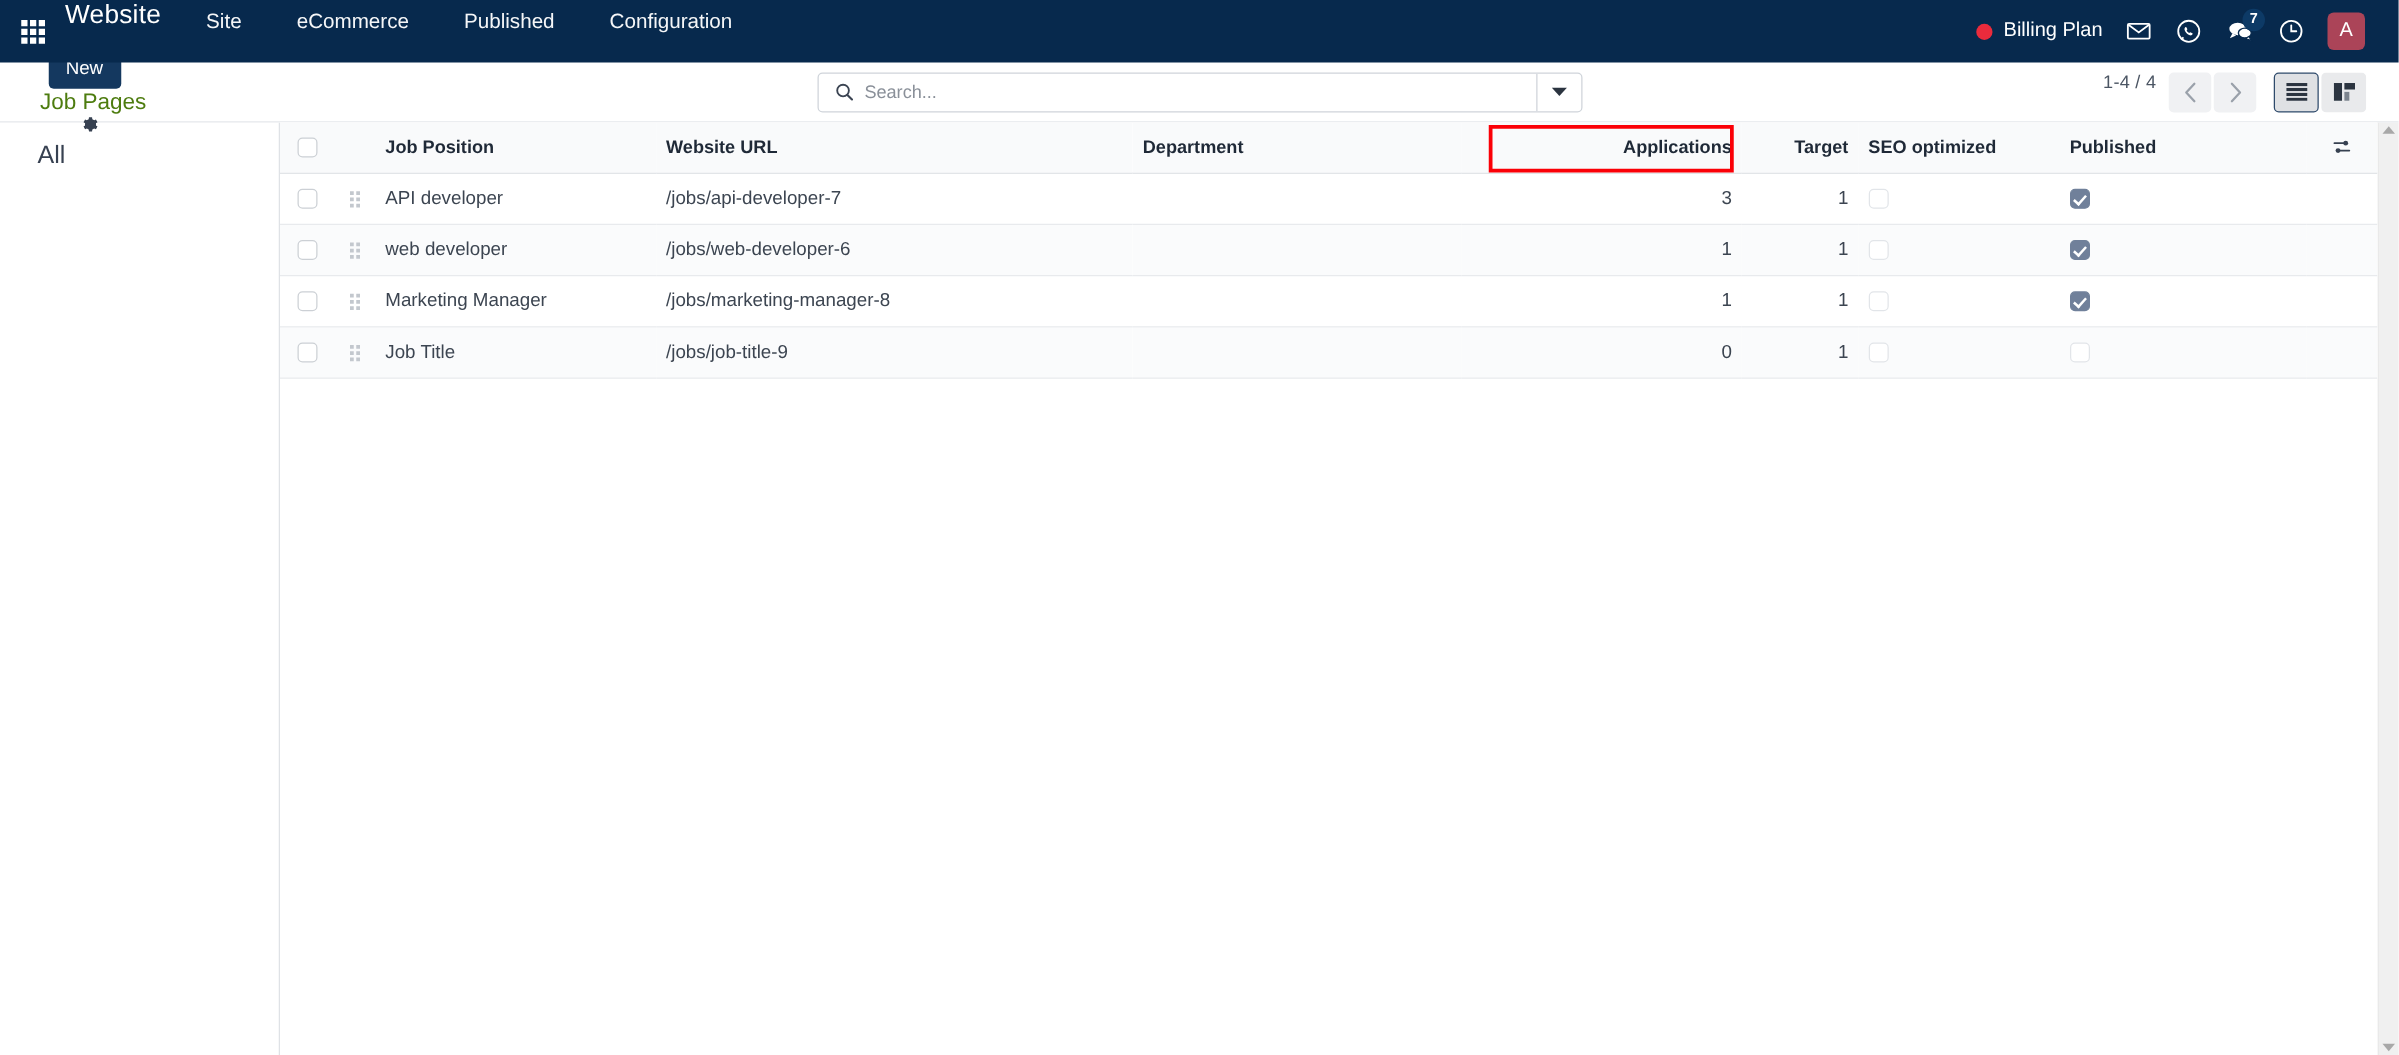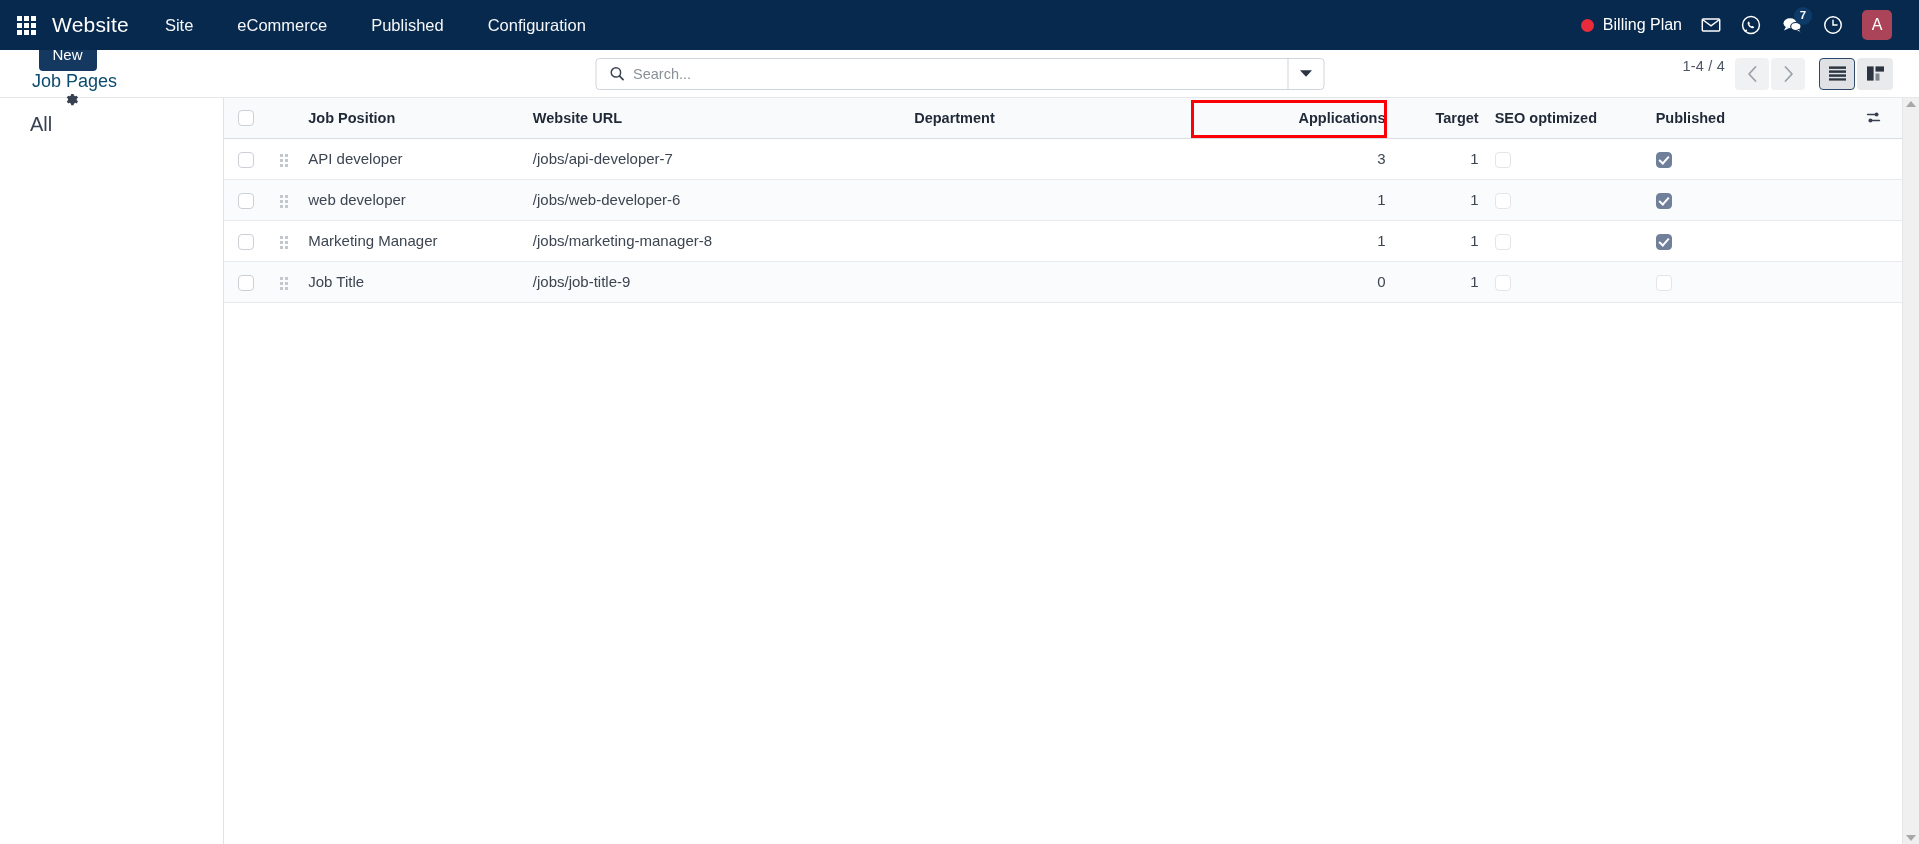--- a/index.html
+++ b/index.html
@@ -12,21 +12,21 @@
     background: #ffffff;
     font-family: "Liberation Sans", sans-serif;
     color: #374151;
   }
 
   
   .navbar {
     height: 50px;
     background: #07294d;
     display: flex;
-    align-items: center;
+    align-items: flex-start;
     padding: 0 12px 0 0;
     color: #ffffff;
     position: relative;
     z-index: 30;
   }
   .apps-menu-btn {
     width: 52px;
     height: 50px;
     display: flex;
     align-items: center;
@@ -139,39 +139,39 @@
     border: none;
     border-radius: 4px;
     font-size: 15px;
     font-family: "Liberation Sans", sans-serif;
     padding: 7px 14px;
     cursor: pointer;
     line-height: 1.1;
   }
   .breadcrumb {
     font-size: 18px;
-    color: #0c4a6e;
+    color: #4d7c0f;
     margin-left: 14px;
     font-weight: 400;
     white-space: nowrap;
   }
   .gear-btn {
     margin-left: 8px;
     cursor: pointer;
     display: flex;
     align-items: center;
     color: #374151;
   }
 
   
   .searchview-wrap {
     position: absolute;
     left: 50%;
     transform: translateX(-50%);
-    width: 729px;
+    width: 612px;
   }
   .searchview {
     display: flex;
     align-items: center;
     height: 32px;
     border: 1px solid #cfd4da;
     border-radius: 4px;
     background: #ffffff;
     overflow: hidden;
   }

